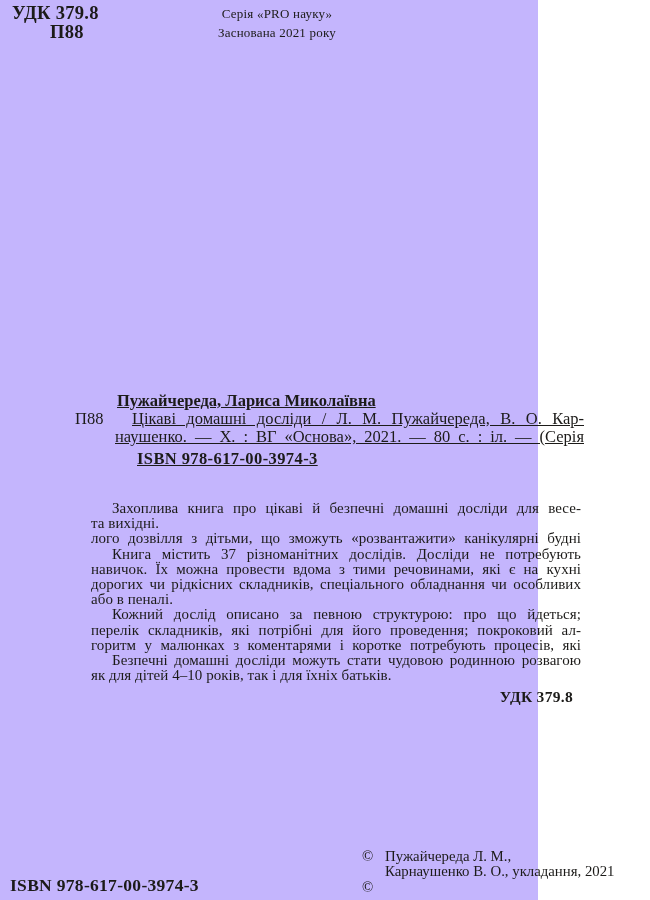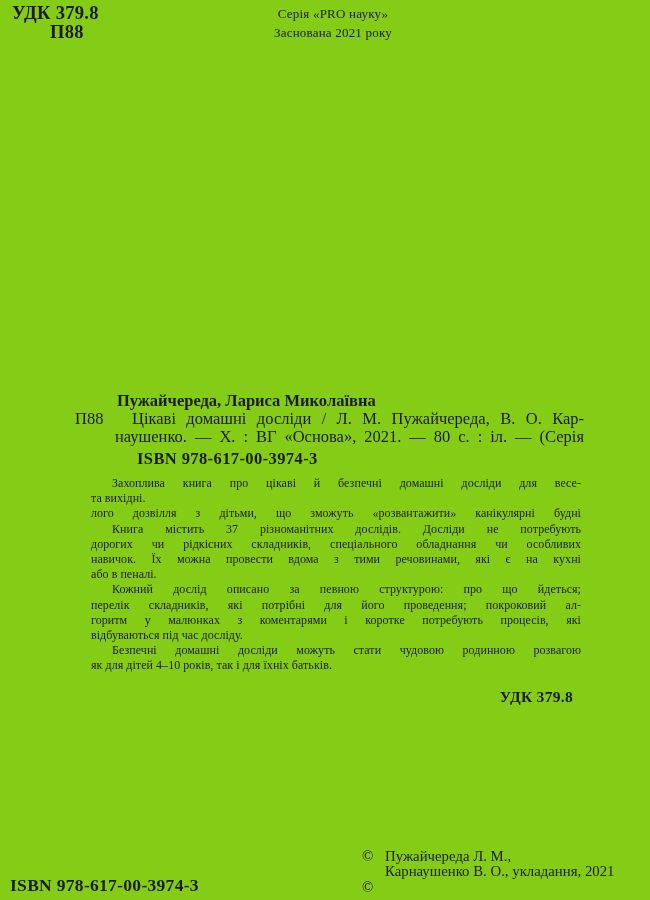--- a/index.html
+++ b/index.html
@@ -1,23 +1,23 @@
 <!DOCTYPE html>
 <html><head>
 <meta charset="utf-8">
 <style>
   * { margin: 0; padding: 0; box-sizing: border-box; }
   html, body { background: #ffffff; }
   body { width: 650px; height: 900px; overflow: hidden; }
 
   .page {
     position: relative;
-    width: 650px;
+    width: 538px;
     height: 900px;
-    background: #84cc16;
+    background: #c4b5fd;
     font-family: "Liberation Serif", "DejaVu Serif", serif;
     color: #1c1b19;
     -webkit-font-smoothing: antialiased;
   }
 
   
   .header-left {
     position: absolute;
     left: 12px;
     top: 4px;
@@ -41,20 +41,21 @@
   }
 
   
   .catalog {
     position: absolute;
     left: 75px;
     top: 392px;
     width: 509px;
     font-size: 16.5px;
     line-height: 18px;
+    text-decoration: underline;
   }
   .catalog-heading {
     padding-left: 42px;
     font-weight: bold;
   }
   .catalog-entry {
     position: relative;
     padding-left: 40px;
   }
   .entry-code {
@@ -67,23 +68,23 @@
     margin-top: 4px;
     padding-left: 62px;
     font-weight: bold;
     letter-spacing: 0.4px;
   }
 
   
   .annotation {
     position: absolute;
     left: 91px;
-    top: 476px;
+    top: 501px;
     width: 490px;
-    font-size: 12px;
+    font-size: 15px;
     line-height: 15.2px;
     letter-spacing: 0.05px;
   }
   .annotation .jline.first { text-indent: 21px; }
 
   .jline { text-align: justify; text-align-last: justify; white-space: normal; }
   .jline.last { text-align-last: left; }
 
   .udk-bottom {
     position: absolute;
@@ -144,29 +145,28 @@
   </div>
 
   <div class="annotation">
       <div>
         <div class="jline first">Захоплива книга про цікаві й безпечні домашні досліди для весе-</div>
         <div class="jline last">та вихідні.</div>
         <div class="jline">лого дозвілля з дітьми, що зможуть «розвантажити» канікулярні будні</div>
       </div>
       <div>
         <div class="jline first">Книга містить 37 різноманітних дослідів. Досліди не потребують</div>
+        <div class="jline">навичок. Їх можна провести вдома з тими речовинами, які є на кухні</div>
         <div class="jline">дорогих чи рідкісних складників, спеціального обладнання чи особливих</div>
-        <div class="jline">навичок. Їх можна провести вдома з тими речовинами, які є на кухні</div>
         <div class="jline last">або в пеналі.</div>
       </div>
       <div>
         <div class="jline first">Кожний дослід описано за певною структурою: про що йдеться;</div>
         <div class="jline">перелік складників, які потрібні для його проведення; покроковий ал-</div>
         <div class="jline">горитм у малюнках з коментарями і коротке потребують процесів, які</div>
-        <div class="jline last">відбуваються під час досліду.</div>
       </div>
       <div>
         <div class="jline first">Безпечні домашні досліди можуть стати чудовою родинною розвагою</div>
         <div class="jline last">як для дітей 4–10 років, так і для їхніх батьків.</div>
       </div>
     </div>
 
   <div class="udk-bottom">УДК 379.8</div>
 
   <div class="footer-isbn">ISBN 978-617-00-3974-3</div>

